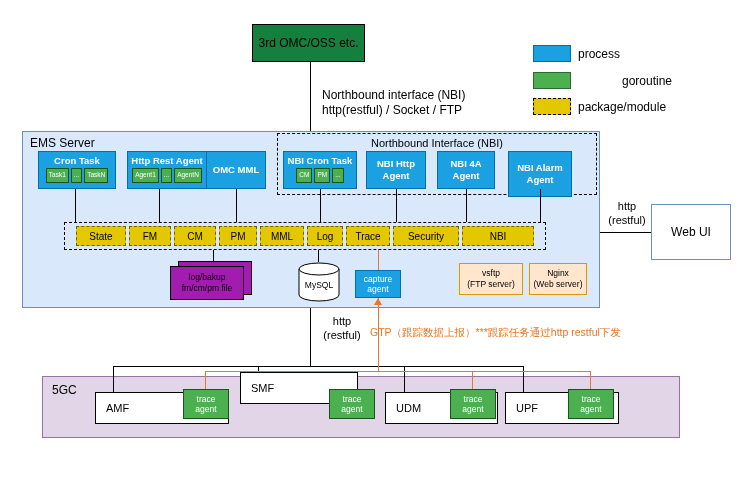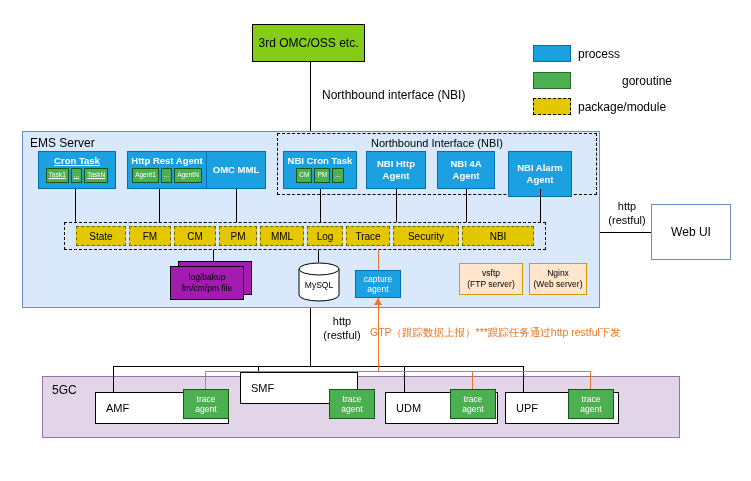--- a/index.html
+++ b/index.html
@@ -4,21 +4,21 @@
 <style>
   * { margin:0; padding:0; box-sizing:border-box; }
   body { font-family:"Liberation Sans", sans-serif; background:#fff; }
   .canvas { position:relative; width:751px; height:481px; background:#fff; overflow:hidden; font-size:12px; color:#000; }
   .abs { position:absolute; }
   .linev { position:absolute; width:1px; background:#000; }
   .lineh { position:absolute; height:1px; background:#000; }
   .linev.orange, .lineh.orange { background:#e8762c; }
   .arrow-up { position:absolute; width:0; height:0; border-left:4px solid transparent; border-right:4px solid transparent; border-bottom:7px solid #e8762c; }
 
-  .omc { left:252px; top:24px; width:113px; height:38px; background:#84cc16; border:1px solid #000;
+  .omc { left:252px; top:24px; width:113px; height:38px; background:#15803d; border:1px solid #000;
          display:flex; align-items:center; justify-content:center; font-size:12px; }
 
   .nbi-label { left:322px; top:88px; line-height:15px; font-size:12px; }
 
   .sw { position:absolute; width:38px; height:17px; }
   .sw.blue { background:#1ba1e2; border:1px solid #006eaf; }
   .sw.green { background:#4caf50; border:1px solid #2d6a2d; }
   .sw.yellow { background:#e3c800; border:1px dashed #000; }
   .legend-label { position:absolute; font-size:12px; }
 
@@ -73,36 +73,37 @@
 
   <div class="core"></div>
   <div class="region-title" style="left:52px; top:383px;">5GC</div>
 
   <div class="omc abs">
     <span>3rd OMC/OSS etc.</span>
   </div>
 
   <div class="nbi-label abs">
     <div>Northbound interface (NBI)</div>
+    <div>http(restful) / Socket / FTP</div>
   </div>
 
   <div class="sw blue" style="left:533px; top:45px;"></div>
   <div class="legend-label" style="left:578px; top:47px;">process</div>
   <div class="sw green" style="left:533px; top:72px;"></div>
   <div class="legend-label" style="left:578px; top:74px;margin-left:44px;">goroutine</div>
   <div class="sw yellow" style="left:533px; top:98px;"></div>
   <div class="legend-label" style="left:578px; top:100px;">package/module</div>
 
   <div class="linev" style="left:310px; top:62px; height:69px;"></div>
 
   <div class="dashed-group" style="left:277px; top:133px; width:320px; height:62px;">
     <div class="group-title">Northbound Interface (NBI)</div>
   </div>
 
-  <div class="pbox" style="left:38px; top:151px; width:78px; height:38px;text-decoration:underline;">
+  <div class="pbox" style="left:38px; top:151px; width:78px; height:38px;">
     <span class="ptitle">Cron Task</span>
     <div class="grow">
       <span class="gitem">Task1</span>
       <span class="gitem">...</span>
       <span class="gitem">TaskN</span>
     </div>
   </div>
 
   <div class="pbox" style="left:127px; top:151px; width:80px; height:38px;">
     <span class="ptitle">Http Rest Agent</span>

